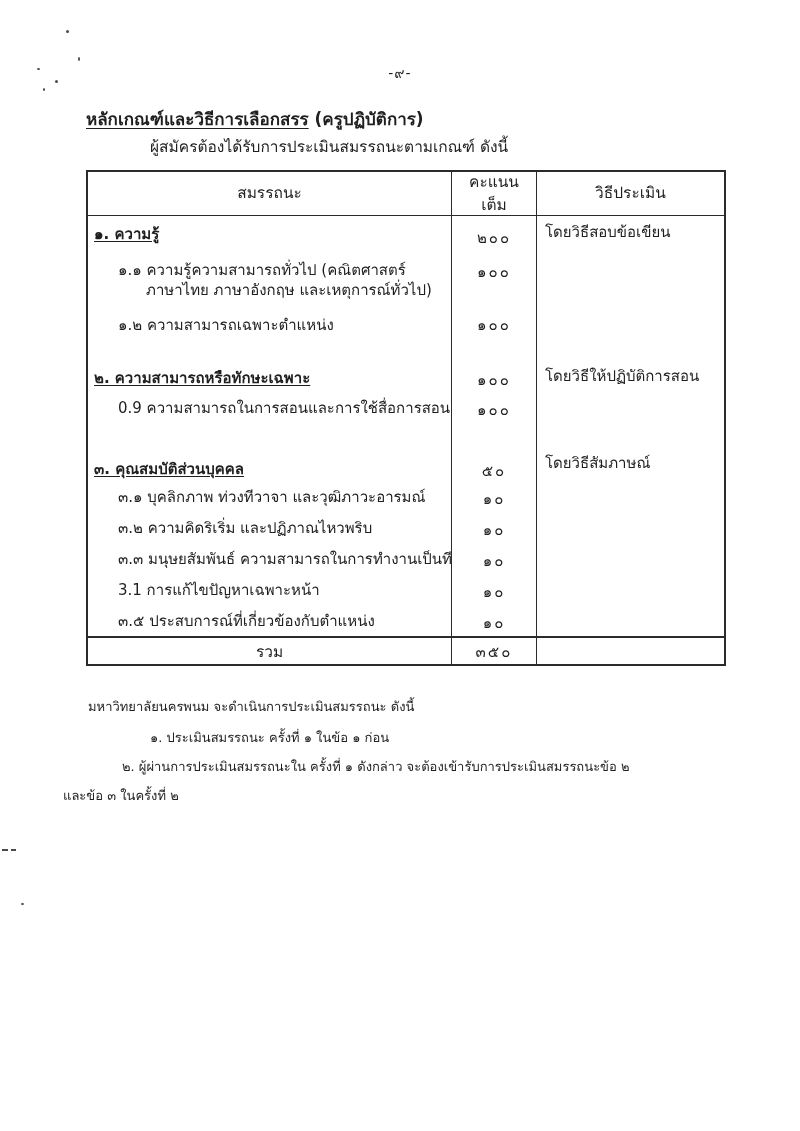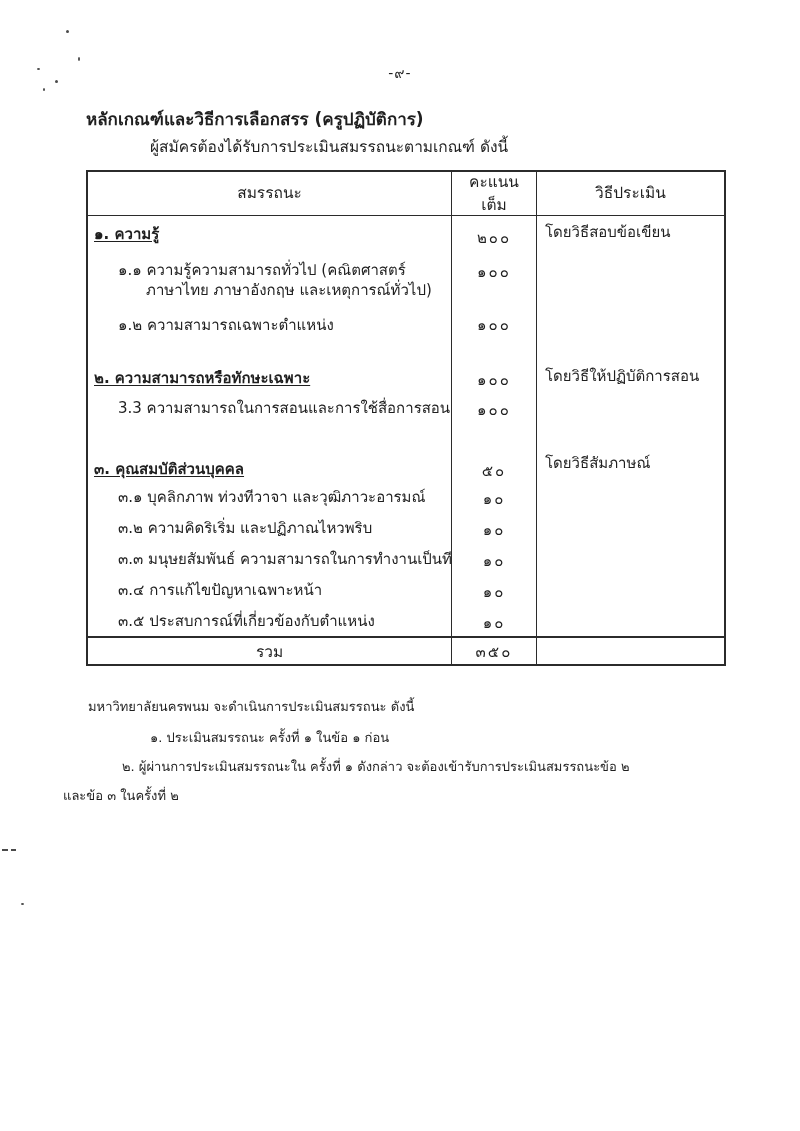--- a/index.html
+++ b/index.html
@@ -18,20 +18,21 @@
     text-align:center;
     font-size:14px;
     letter-spacing:1px;
   }
   .doc-title{
     top:105px;left:86px;
     font-size:17px;font-weight:bold;
     white-space:nowrap;
   }
   .doc-title .u{
+    text-decoration:underline;
     text-underline-offset:3px;
   }
   .doc-subtitle{
     top:134px;left:150px;
     font-size:15.5px;
     white-space:nowrap;
   }
   
   .doc-table{
     top:170px;left:86px;width:640px;
@@ -151,21 +152,21 @@
     </div>
 
     <div class="tr" style="height:33px">
       <div class="td c1" style="padding-top:5px"><span class="sec">๒. ความสามารถหรือทักษะเฉพาะ</span></div>
       <div class="td c2 score" style="padding-top:7px">๑๐๐</div>
       <div class="td c3 method">โดยวิธีให้ปฏิบัติการสอน</div>
     </div>
 
     <div class="tr" style="height:32px">
       <div class="td c1">
-          <span class="ind1">3.3 ความสามารถในการสอนและการใช้สื่อการสอน</span>
+          <span class="ind1">0.9 ความสามารถในการสอนและการใช้สื่อการสอน</span>
         </div>
       <div class="td c2 score">๑๐๐</div>
       <div class="td c3 method"></div>
     </div>
 
     <div class="tr" style="height:22px">
       <div class="td c1"></div>
       <div class="td c2"></div>
       <div class="td c3"></div>
     </div>
@@ -195,21 +196,21 @@
     <div class="tr" style="height:31px">
       <div class="td c1">
           <span class="ind1">๓.๓ มนุษยสัมพันธ์ ความสามารถในการทำงานเป็นทีม</span>
         </div>
       <div class="td c2 score">๑๐</div>
       <div class="td c3 method"></div>
     </div>
 
     <div class="tr" style="height:31px">
       <div class="td c1">
-          <span class="ind1">๓.๔ การแก้ไขปัญหาเฉพาะหน้า</span>
+          <span class="ind1">3.1 การแก้ไขปัญหาเฉพาะหน้า</span>
         </div>
       <div class="td c2 score">๑๐</div>
       <div class="td c3 method"></div>
     </div>
 
     <div class="tr" style="height:27px">
       <div class="td c1">
           <span class="ind1">๓.๕ ประสบการณ์ที่เกี่ยวข้องกับตำแหน่ง</span>
         </div>
       <div class="td c2 score">๑๐</div>

